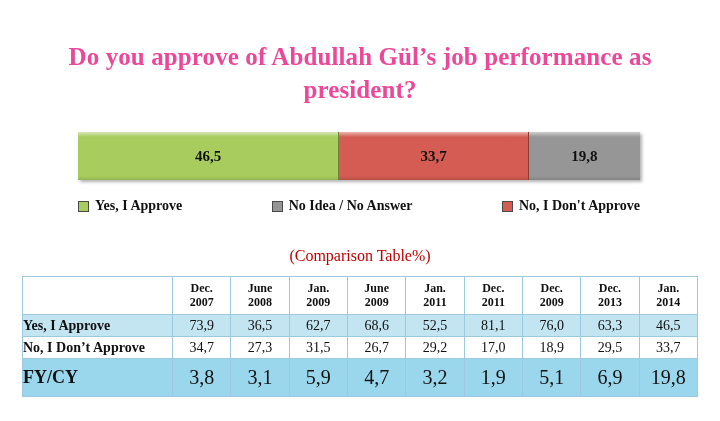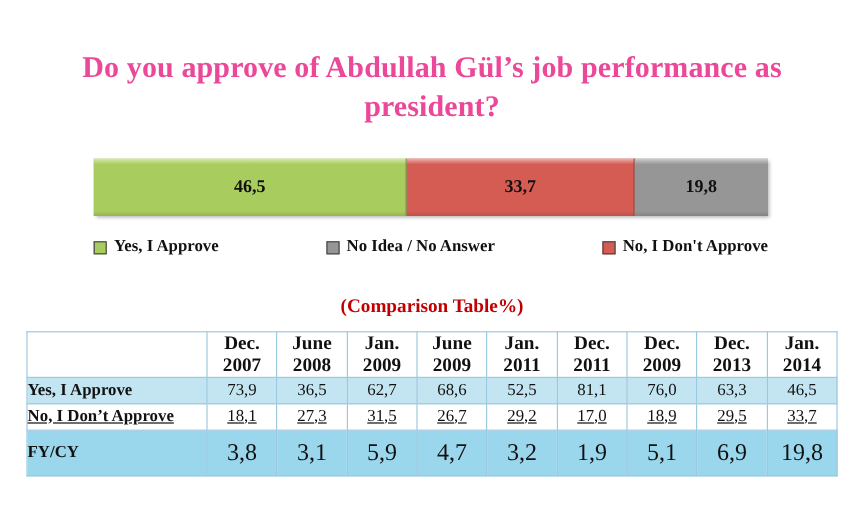--- a/index.html
+++ b/index.html
@@ -110,21 +110,21 @@
 
   
   .comparison-caption {
     position: absolute;
     left: 0;
     top: 247px;
     width: 720px;
     text-align: center;
     font-family: "Liberation Serif", serif;
     font-size: 16px;
-    font-weight: bold;
+    font-weight: normal;
     color: #C00000;
   }
 
   
   .table-wrap {
     position: absolute;
     left: 22px;
     top: 276px;
     width: 676px;
   }
@@ -140,47 +140,47 @@
     padding: 0;
   }
   col.labelcol { width: 150px; }
 
   
   tr.hdr td {
     background: #ffffff;
     height: 38px;
     text-align: center;
     vertical-align: middle;
-    font-size: 16px;
+    font-size: 12px;
     font-weight: bold;
     color: #111111;
     line-height: 1.12;
   }
   tr.hdr td.lbl { background: #ffffff; }
 
   
   tr.r-yes td { background: #C3E5F2; height: 22px; }
-  tr.r-no  td { background: #ffffff; height: 22px; text-decoration: underline; }
+  tr.r-no  td { background: #ffffff; height: 22px; }
   tr.r-fy  td { background: #9BD7EC; height: 38px; }
 
   td.lbl {
     text-align: left;
     padding-left: 7px;
     font-size: 14px;
     font-weight: bold;
     color: #111111;
     white-space: nowrap;
   }
   td.val {
     text-align: center;
     font-size: 14px;
     color: #111111;
   }
   tr.r-fy td.val { font-size: 20px; }
-  tr.r-fy td.lbl { font-size: 14px; }
+  tr.r-fy td.lbl { font-size: 18px; }
 </style>
 </head>
 <body>
 
 <div class="title">Do you approve of Abdullah Gül’s job performance as president?</div>
 
 <div class="bar-wrap">
   <div class="seg" style="flex: 0 0 46.5%; background: rgb(169, 204, 94);">
     <span class="seg-label">46,5</span>
   </div>
@@ -272,21 +272,21 @@
         <td class="val">68,6</td>
         <td class="val">52,5</td>
         <td class="val">81,1</td>
         <td class="val">76,0</td>
         <td class="val">63,3</td>
         <td class="val">46,5</td>
       </tr>
 
       <tr class="r-no">
         <td class="lbl">No, I Don’t Approve</td>
-        <td class="val">18,1</td>
+        <td class="val">34,7</td>
         <td class="val">27,3</td>
         <td class="val">31,5</td>
         <td class="val">26,7</td>
         <td class="val">29,2</td>
         <td class="val">17,0</td>
         <td class="val">18,9</td>
         <td class="val">29,5</td>
         <td class="val">33,7</td>
       </tr>
 

